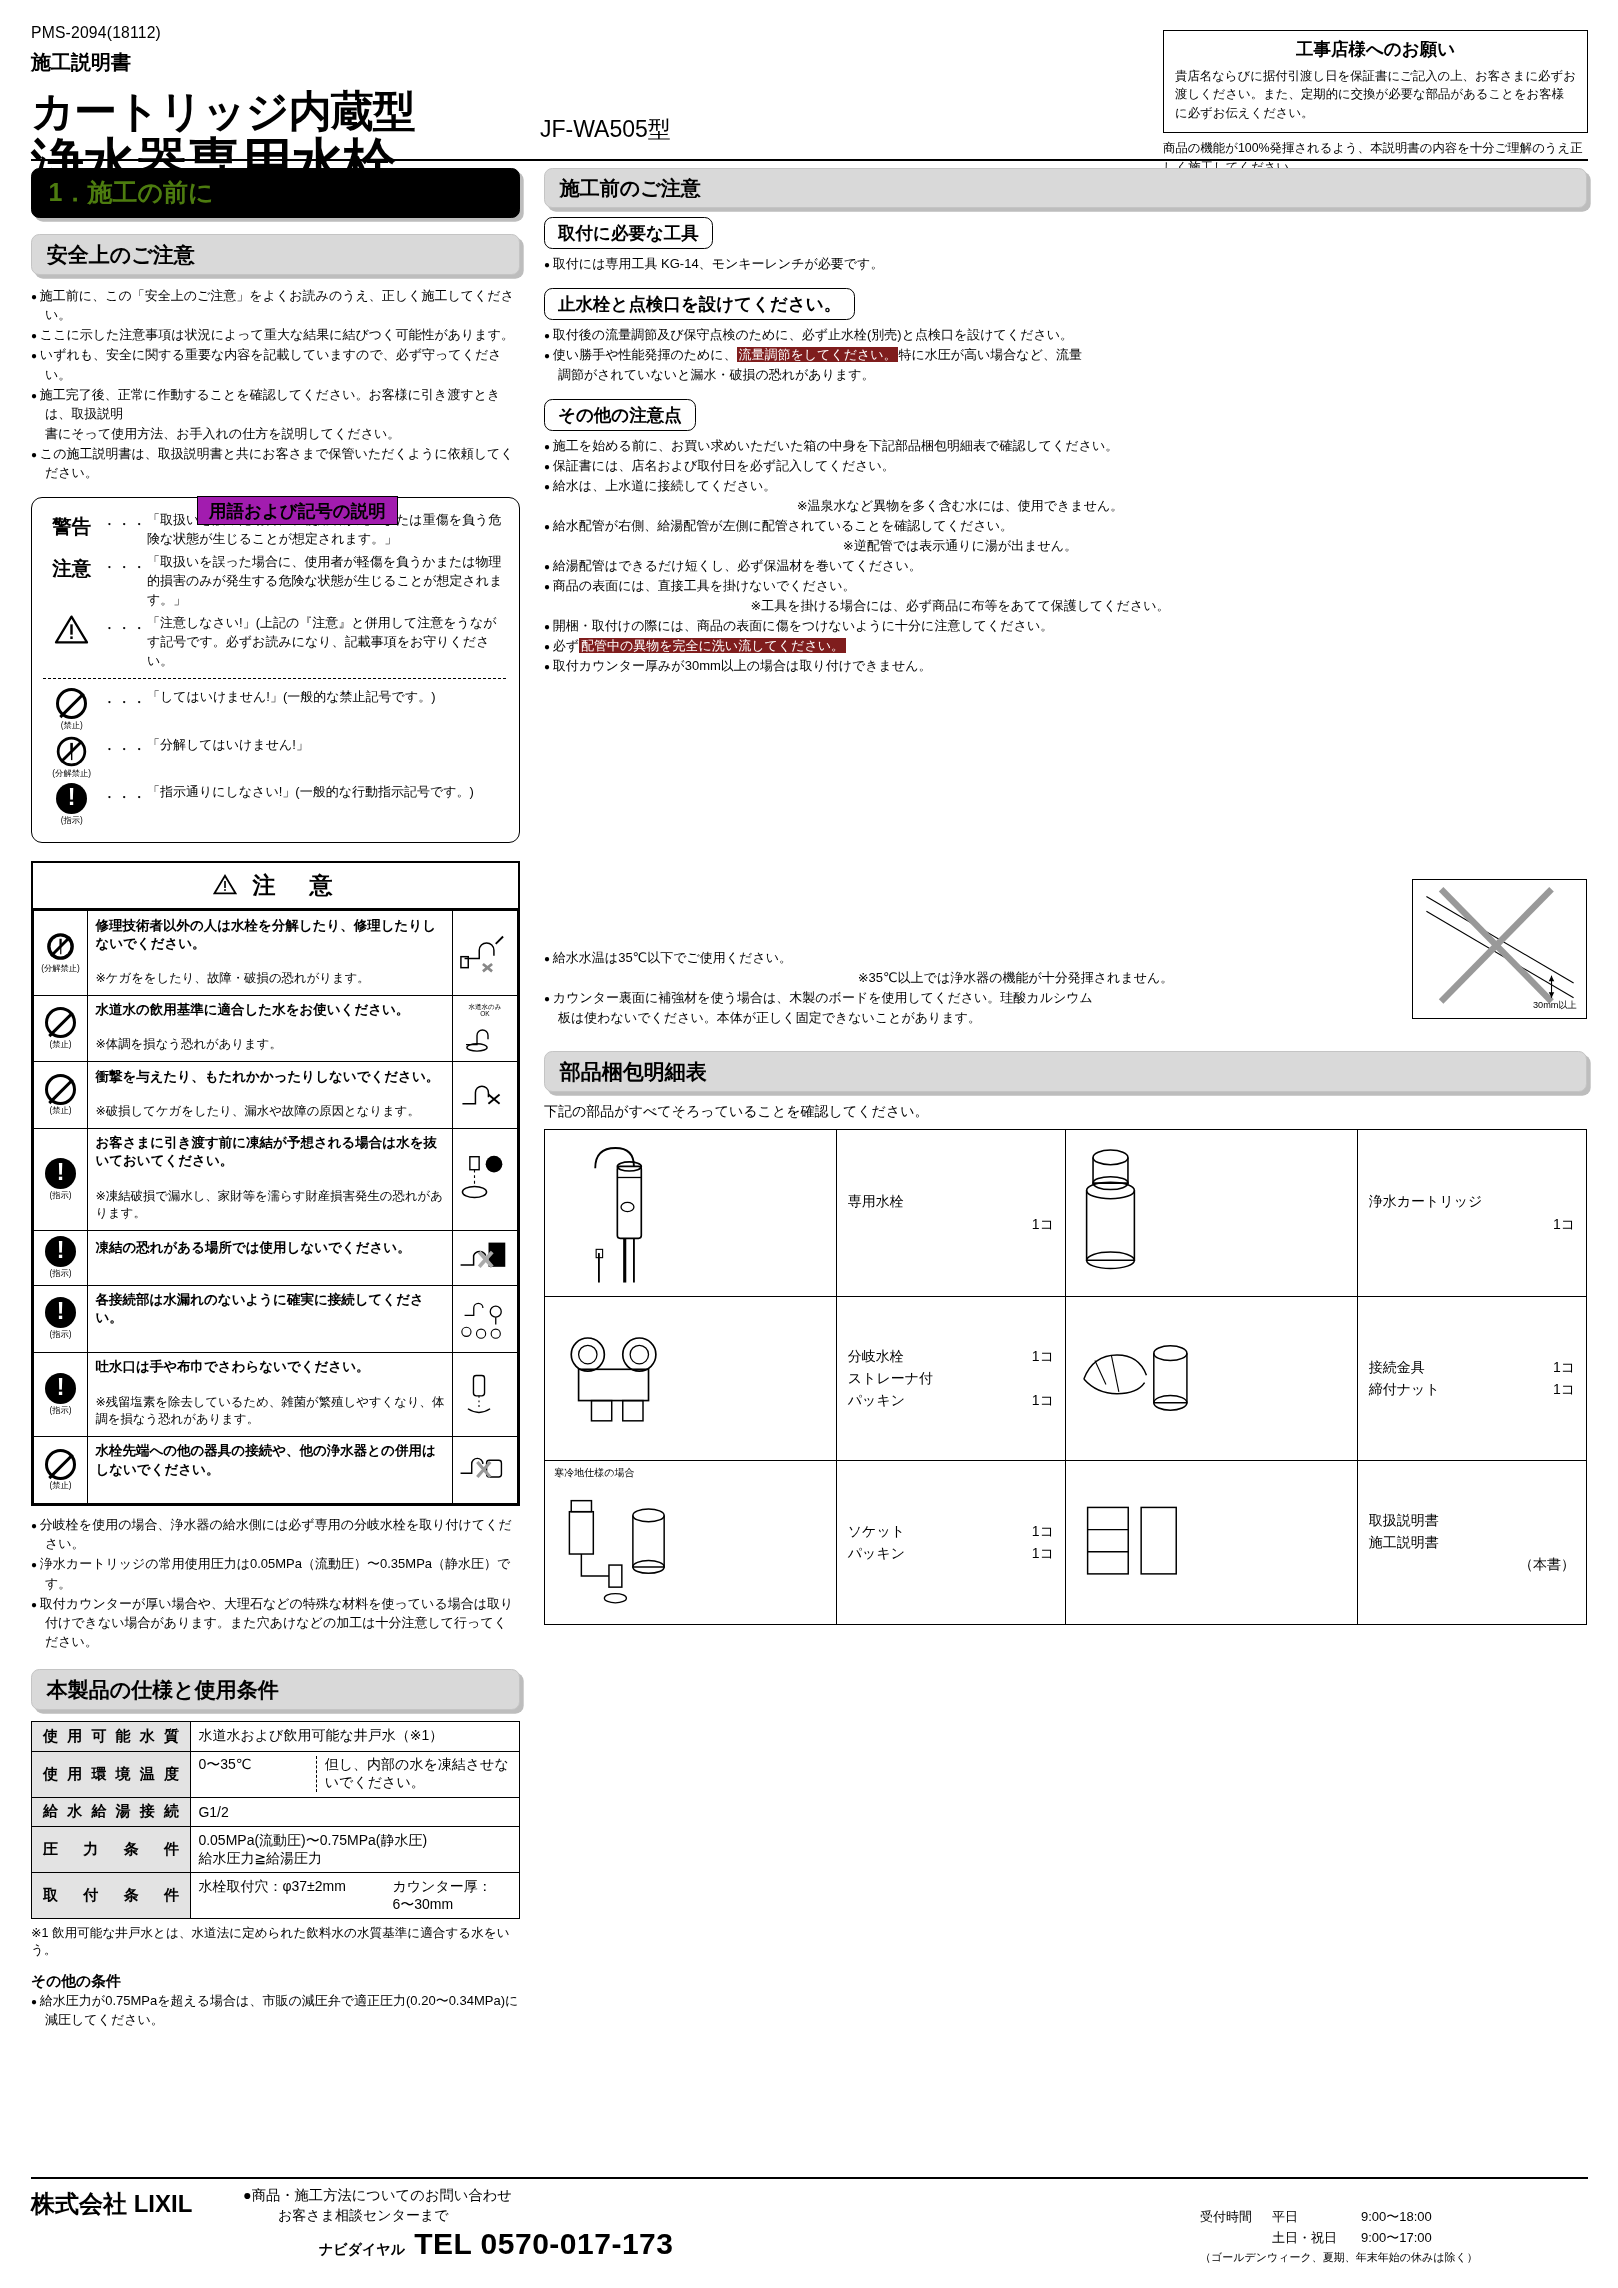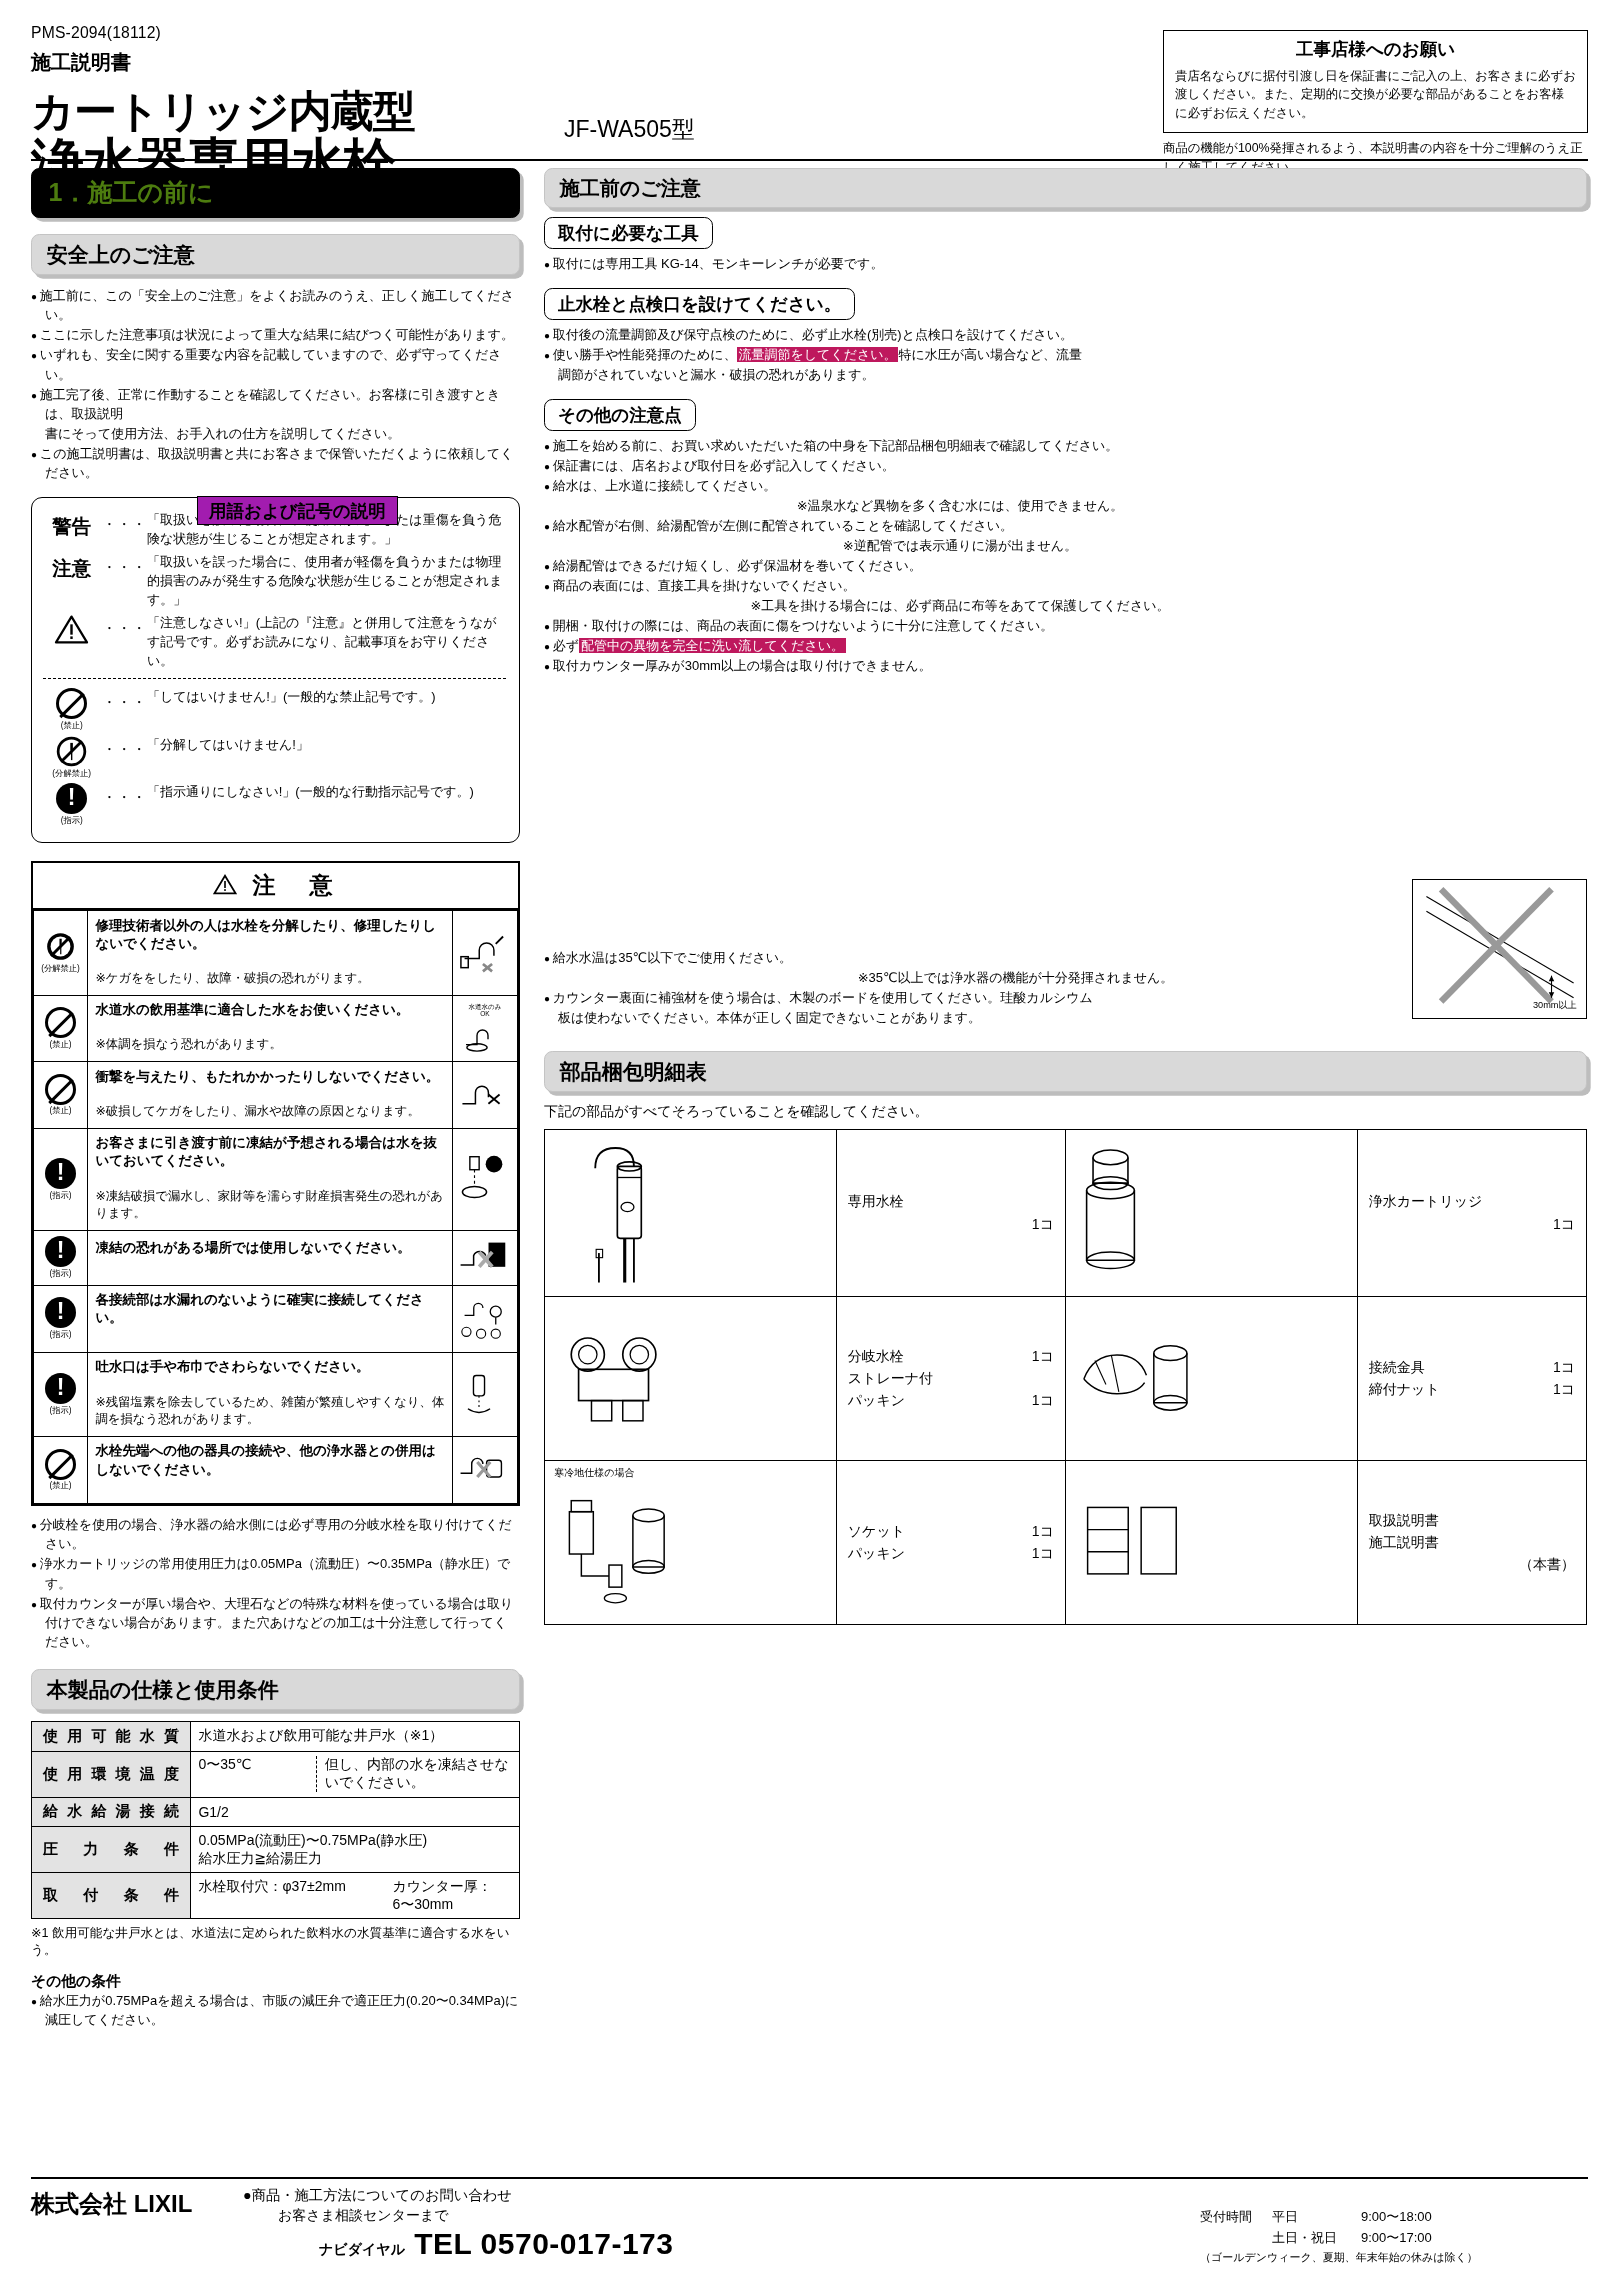--- a/index.html
+++ b/index.html
@@ -13,21 +13,21 @@
   }
   .page { position: relative; width: 1619px; height: 2289px; padding: 24px 31px; }
 
   
   .doc-code { font-size: 15.7px; letter-spacing: 0.2px; }
   .doc-kind { font-size: 20px; font-weight: 700; margin-top: 7.4px; }
   .title-block { margin-top: 13px; }
   .title-l1 { font-size: 43px; font-weight: 700; letter-spacing: -0.9px; line-height: 1.06; }
   .title-l2 { font-size: 53px; font-weight: 700; letter-spacing: -0.9px; line-height: 1.05; }
 
-  .model-no { position: absolute; left: 564px; top: 114px; font-size: 23px; }
+  .model-no { position: absolute; left: 540px; top: 114px; font-size: 23px; }
 
   .contractor-box {
     position: absolute; left: 1163px; top: 29.5px; width: 425px;
   }
   .cb-inner { border: 1.5px solid #000; padding: 6.5px 11px 9.2px; }
   .cb-title { text-align: center; font-size: 17.5px; font-weight: 700; margin-bottom: 5.5px; }
   .cb-body { font-size: 12.4px; line-height: 1.52; }
   .cb-after { font-size: 12.4px; line-height: 1.52; margin-top: 5.5px; }
 
   .hr-main { position: absolute; left: 31px; right: 31px; top: 159px; border-top: 2.8px solid #000; }
@@ -57,21 +57,21 @@
   ul.bl > li {
     font-size: 13px; line-height: 1.47; margin-bottom: 0.9px;
     padding-left: 14px; text-indent: -14px;
   }
   ul.bl > li::before { content: "\25CF"; font-size: 10px; margin-right: 2.8px; }
   ul.bl > li.cont { padding-left: 14px; text-indent: 0; }
   ul.bl > li.cont::before { content: ""; margin: 0; }
   ul.bl > li.note { padding-left: 20px; text-indent: 0; text-align: center; }
   ul.bl > li.note::before { content: ""; margin: 0; }
 
-  .hl { background: #be185d; color: #fff; padding: 0 1.8px; }
+  .hl { background: #7f1d1d; color: #fff; padding: 0 1.8px; }
 
   
   .term-wrap { position: relative; margin-top: 14.8px; }
   .term-tab {
     position: absolute; left: 166px; top: -0.9px; z-index: 3;
     background: #a21caf; border: 1.8px solid #000;
     font-size: 17.5px; font-weight: 700; padding: 1.8px 11px;
   }
   .term-box {
     border: 1.5px solid #000; border-radius: 11px;

